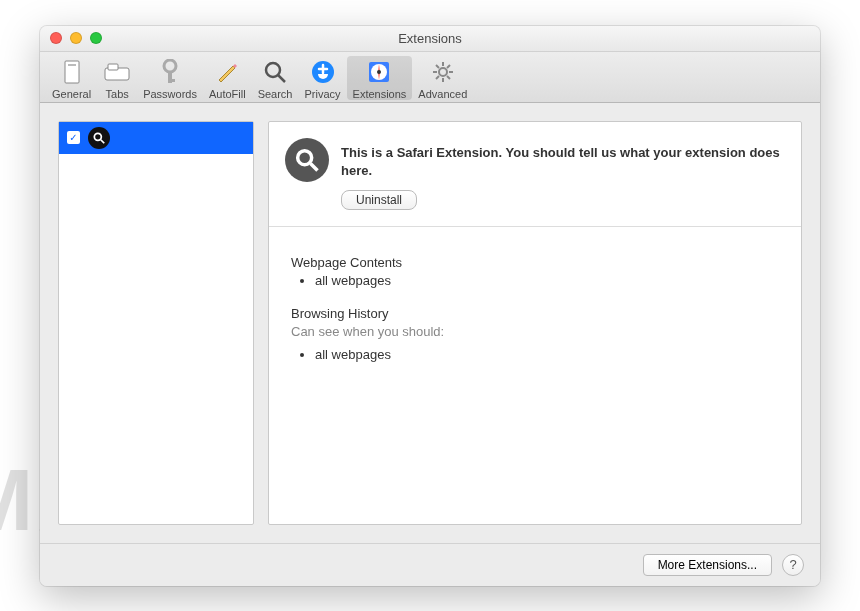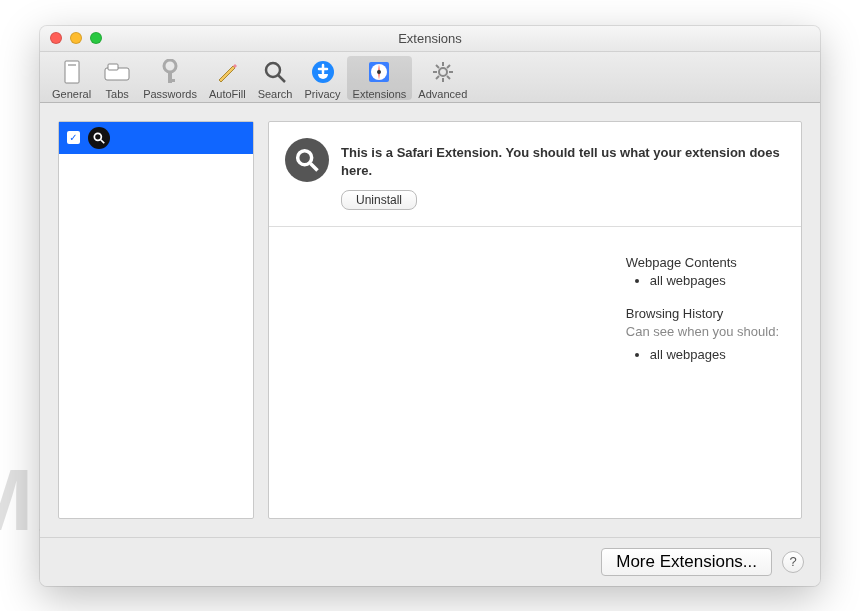--- a/index.html
+++ b/index.html
@@ -116,21 +116,20 @@
       align-items: center;
       justify-content: center;
     }
     .main {
       flex: 1;
       background: #fff;
       border: 1px solid #c9c9c9;
       border-radius: 2px;
       display: flex;
       flex-direction: column;
-      align-items: flex-end;
     }
     .header-section {
       display: flex;
       padding: 16px;
       gap: 12px;
       border-bottom: 1px solid #ddd;
       align-items: flex-start;
     }
     .big-icon {
       width: 44px; height: 44px;
@@ -167,21 +166,21 @@
     .footer {
       display: flex;
       justify-content: flex-end;
       align-items: center;
       gap: 10px;
       padding: 10px 16px;
       border-top: 1px solid #d2d2d2;
       background: #ececec;
     }
     .more-btn {
-      font-size: 17px;
+      font-size: 12px;
       padding: 3px 14px;
       background: linear-gradient(#fff,#f3f3f3);
       border: 1px solid #bbb;
       border-radius: 4px;
       cursor: pointer;
     }
     .help-btn {
       width: 22px; height: 22px;
       border-radius: 50%;
       background: linear-gradient(#fff,#f0f0f0);

